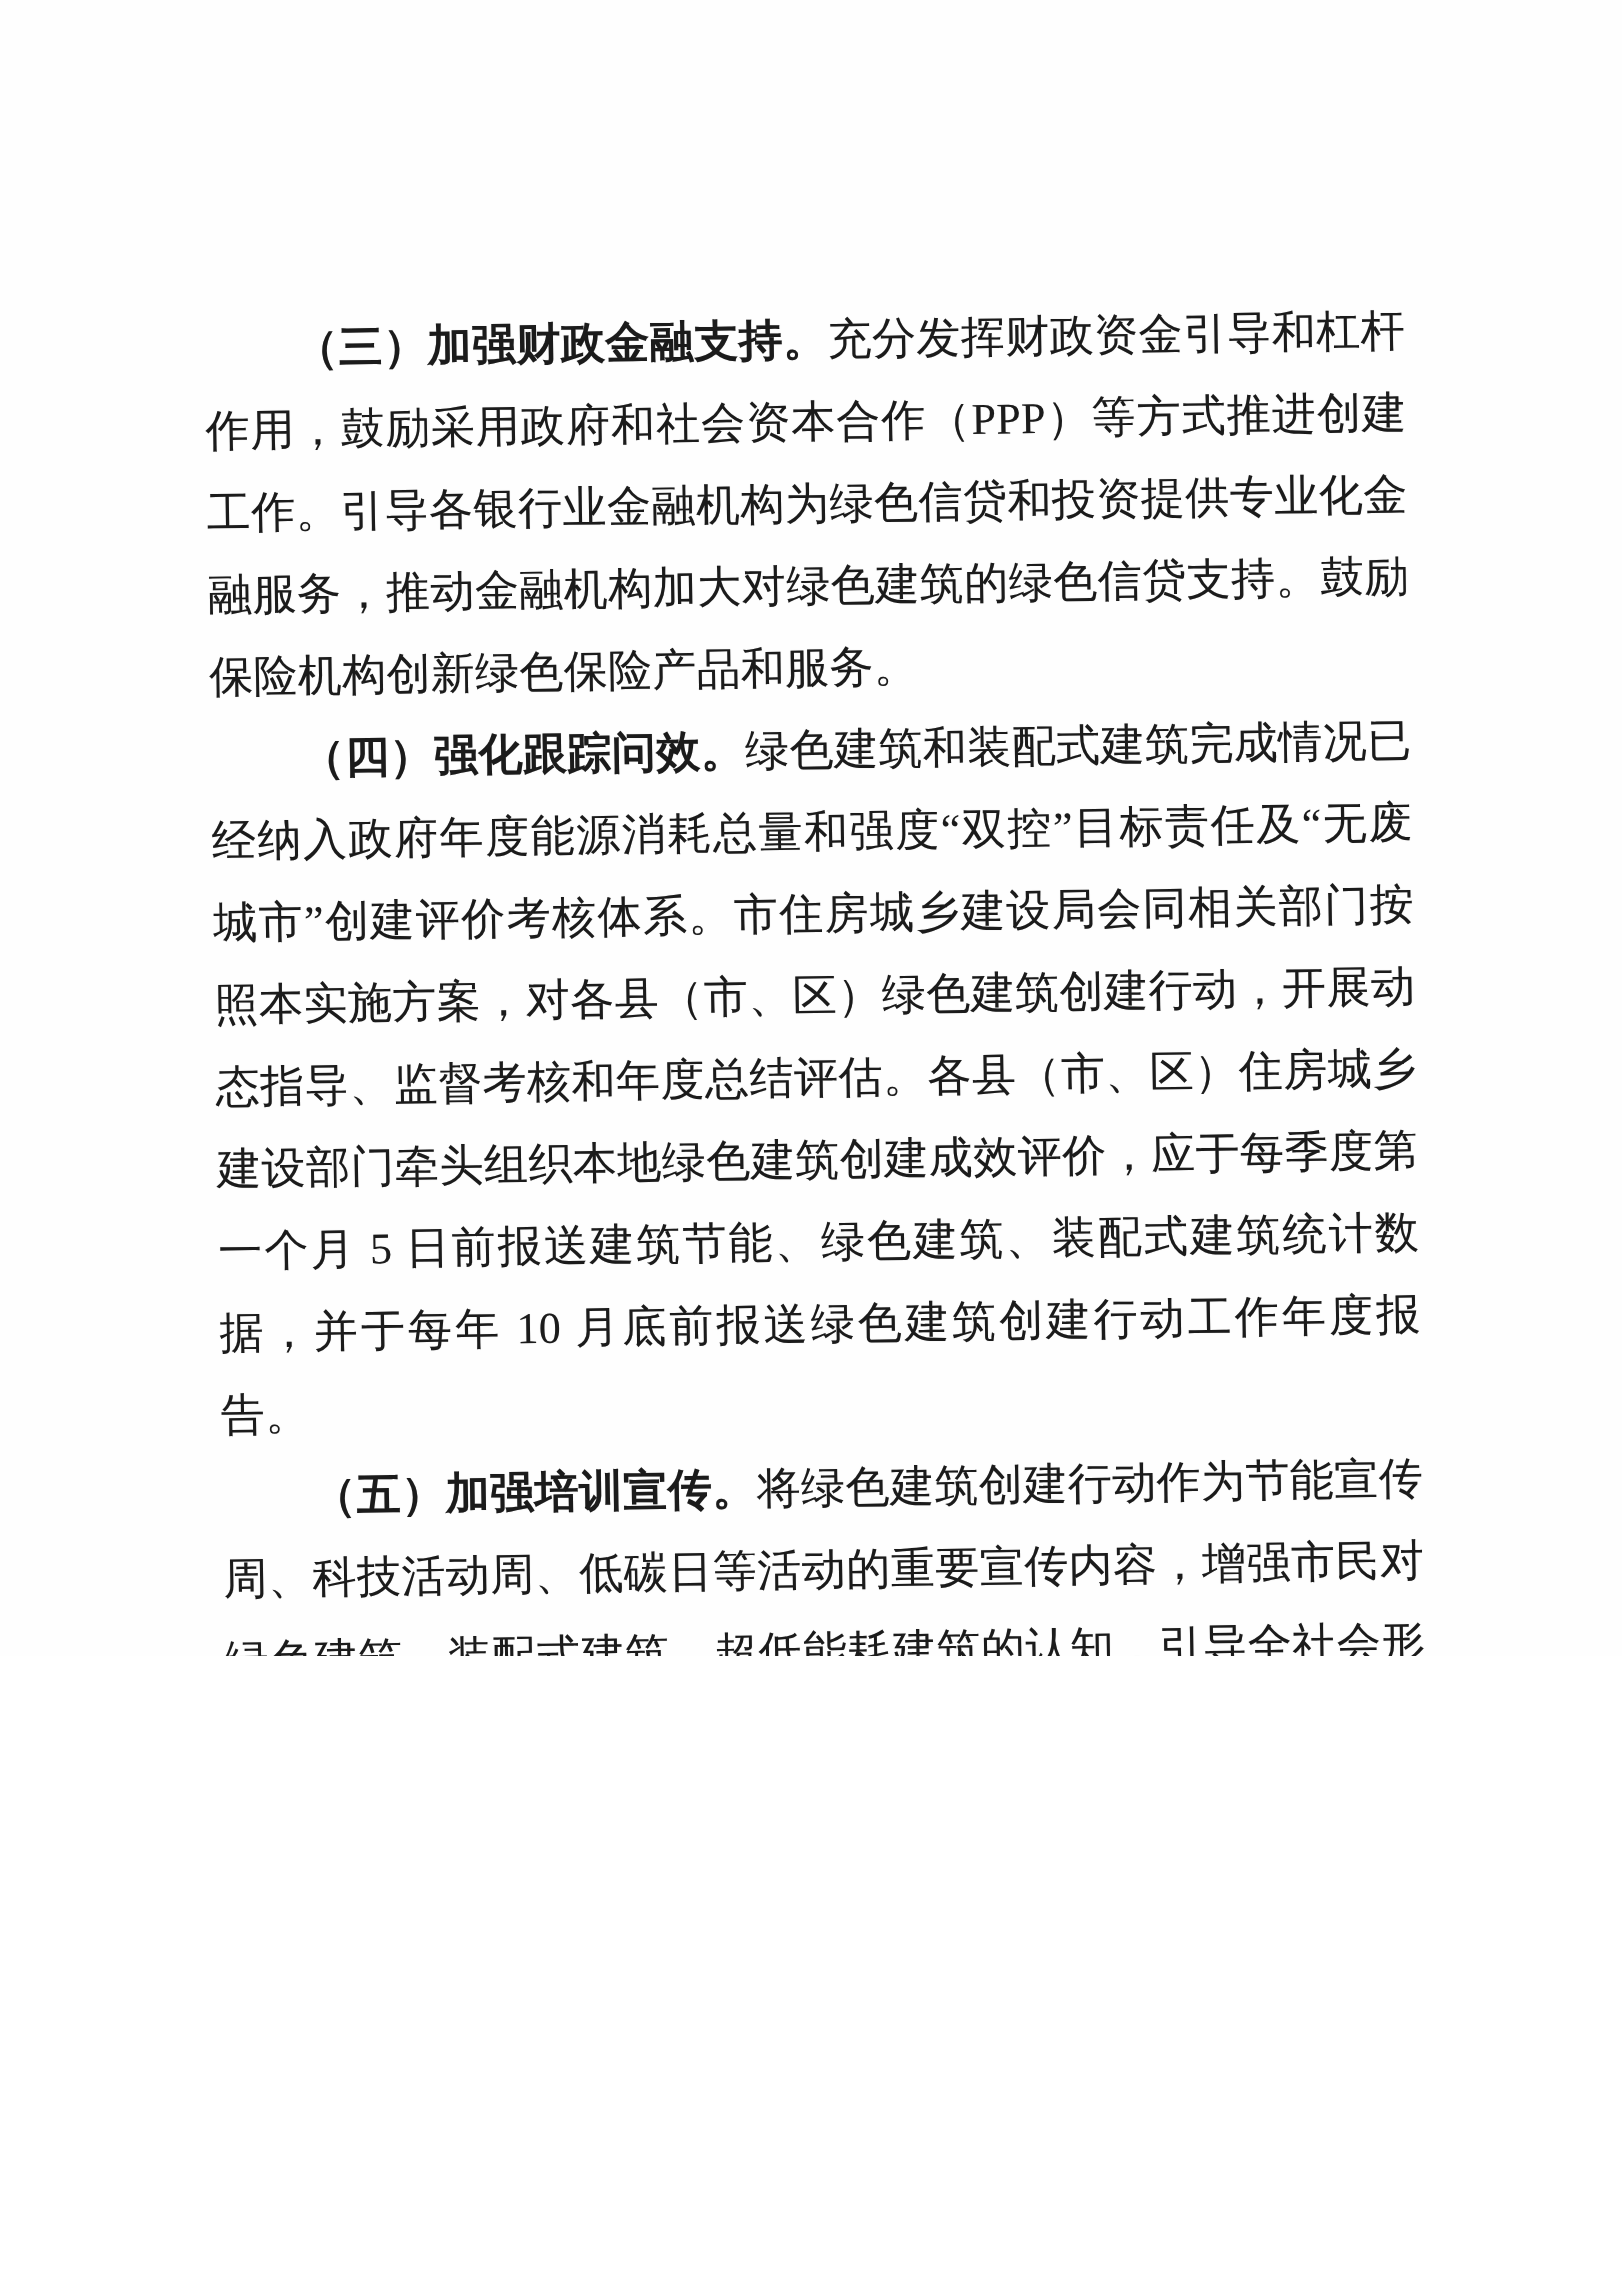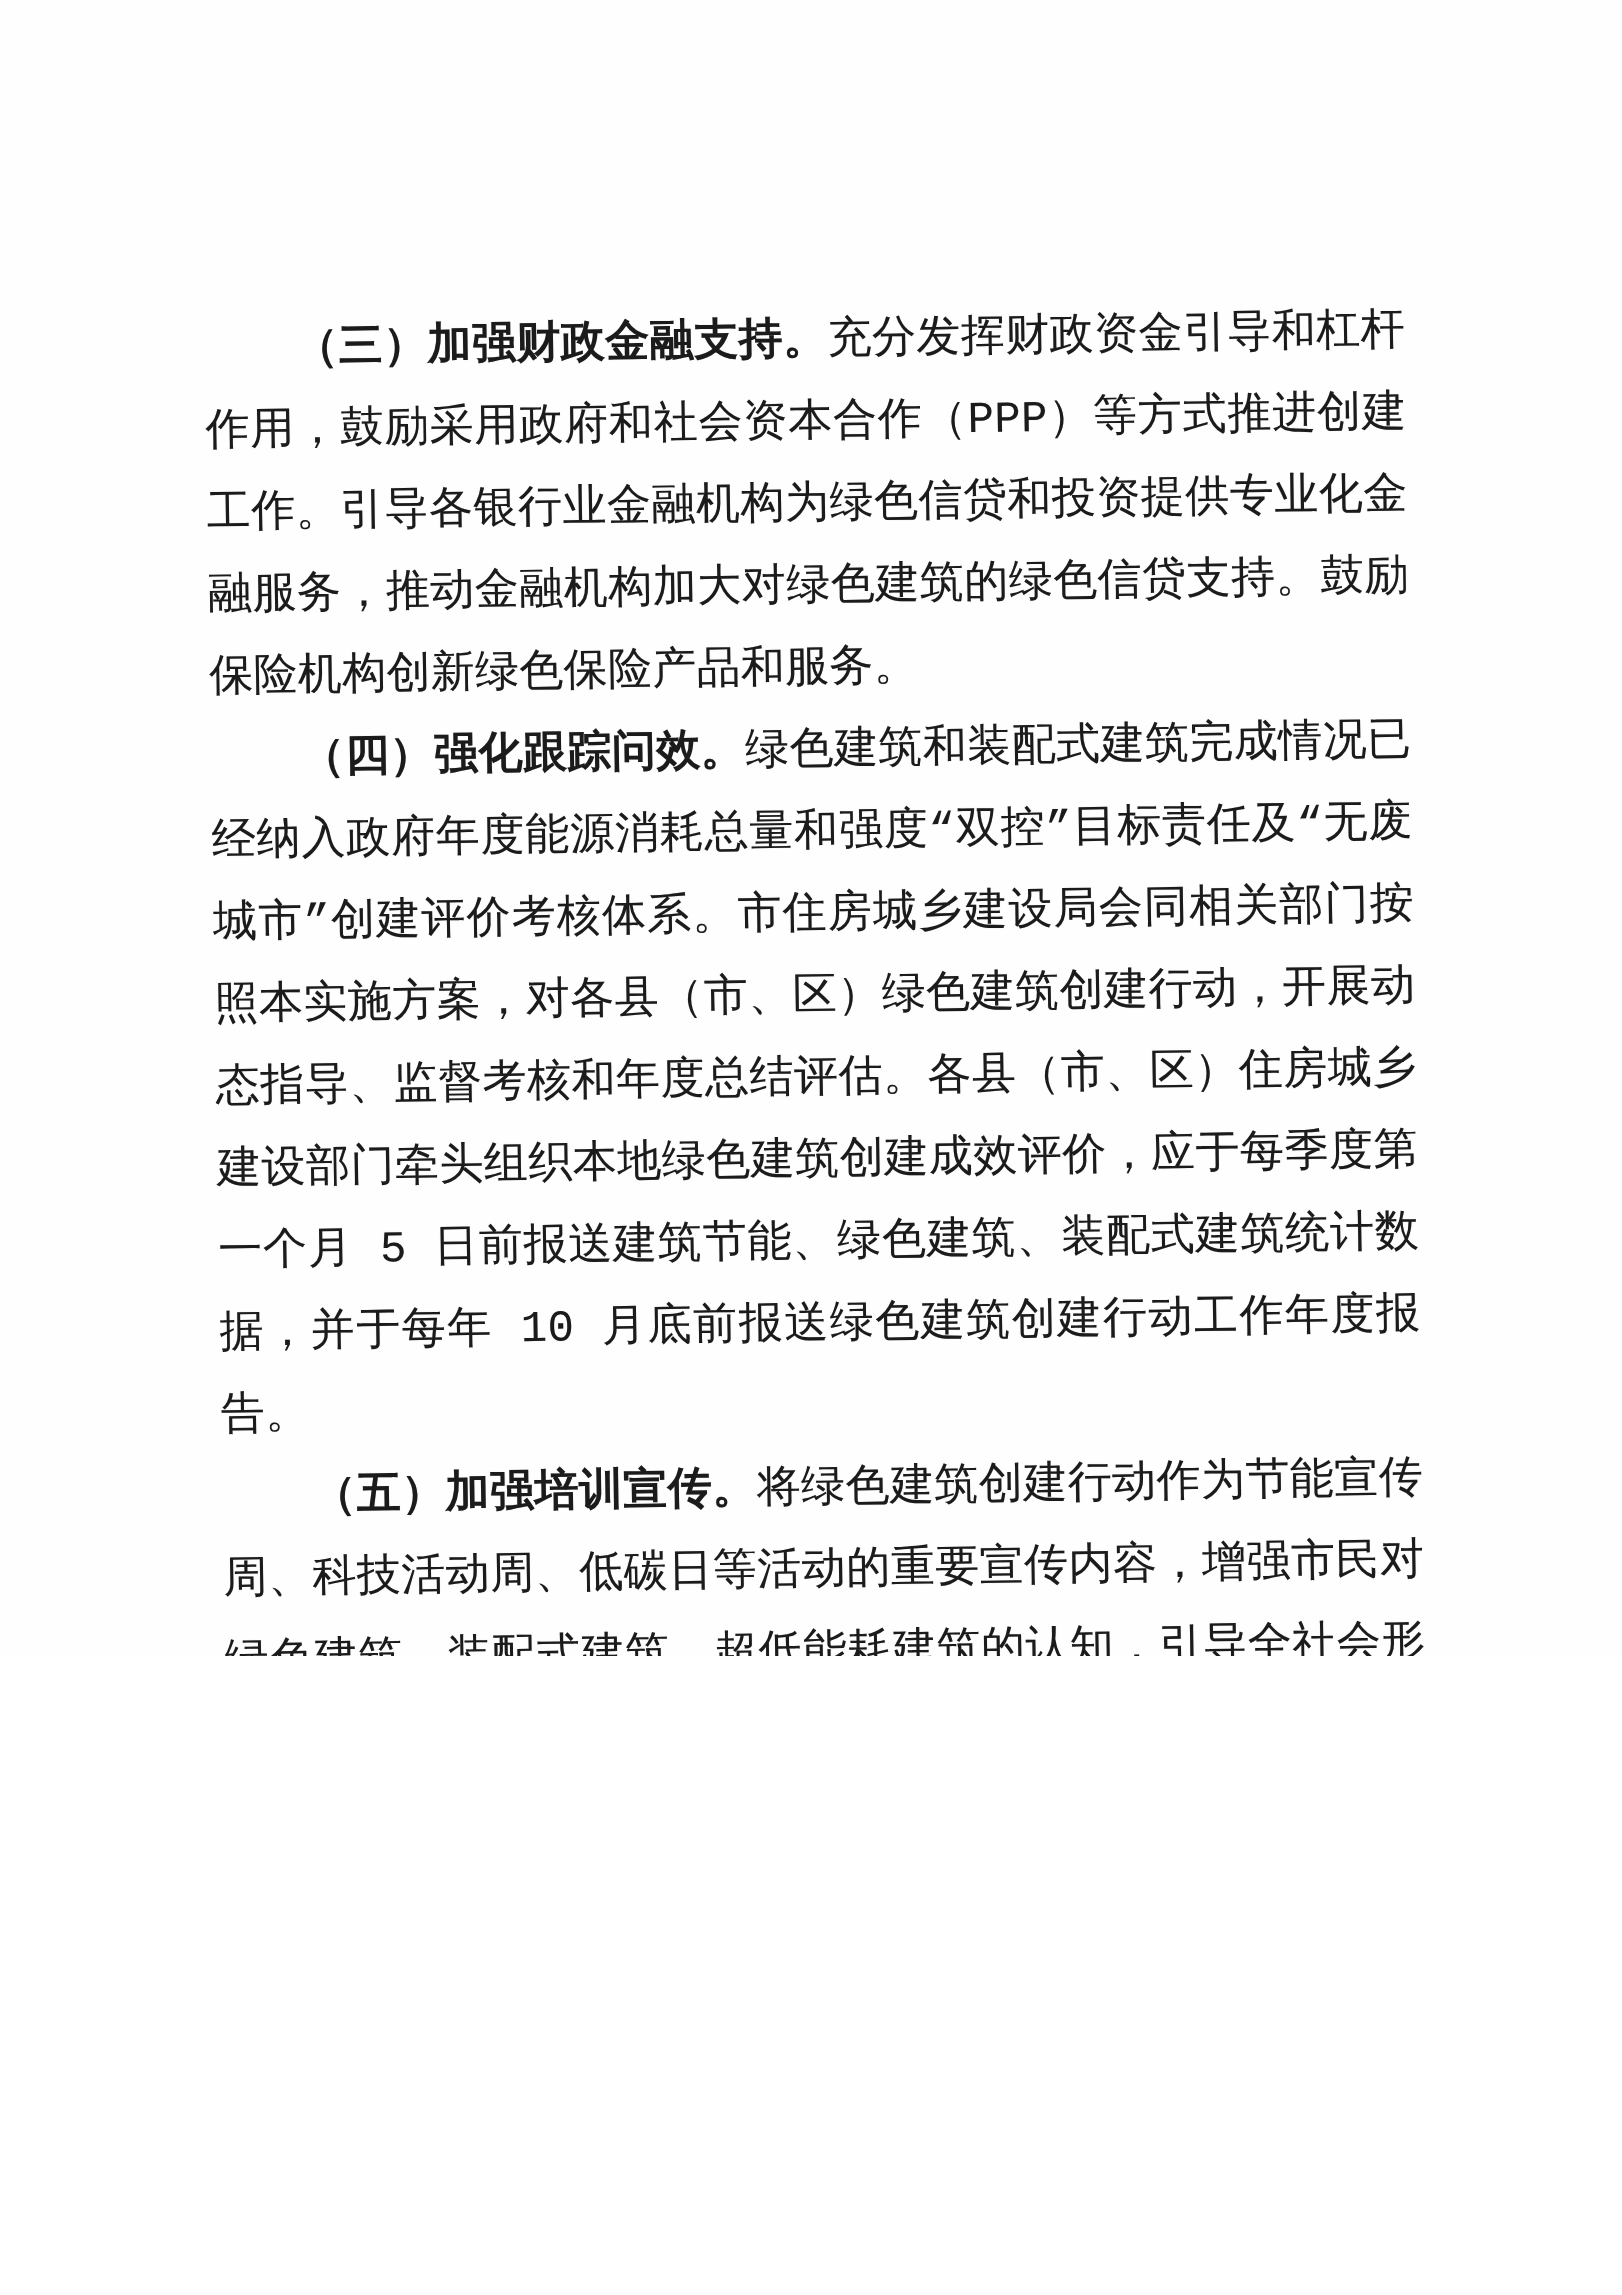--- a/index.html
+++ b/index.html
@@ -6,21 +6,21 @@
     margin: 0;
     padding: 0;
     background: #ffffff;
   }
   .page {
     position: relative;
     width: 1623px;
     height: 1656px;
     background: #fefefe;
     overflow: hidden;
-    font-family: Liberation Mono, monospace;
+    font-family: Liberation Serif, serif;
   }
   
   .scan-tilt {
     position: absolute;
     left: 0;
     top: 0;
     width: 100%;
     height: 100%;
     transform: rotate(-0.9deg);
     transform-origin: 209px 340px;

